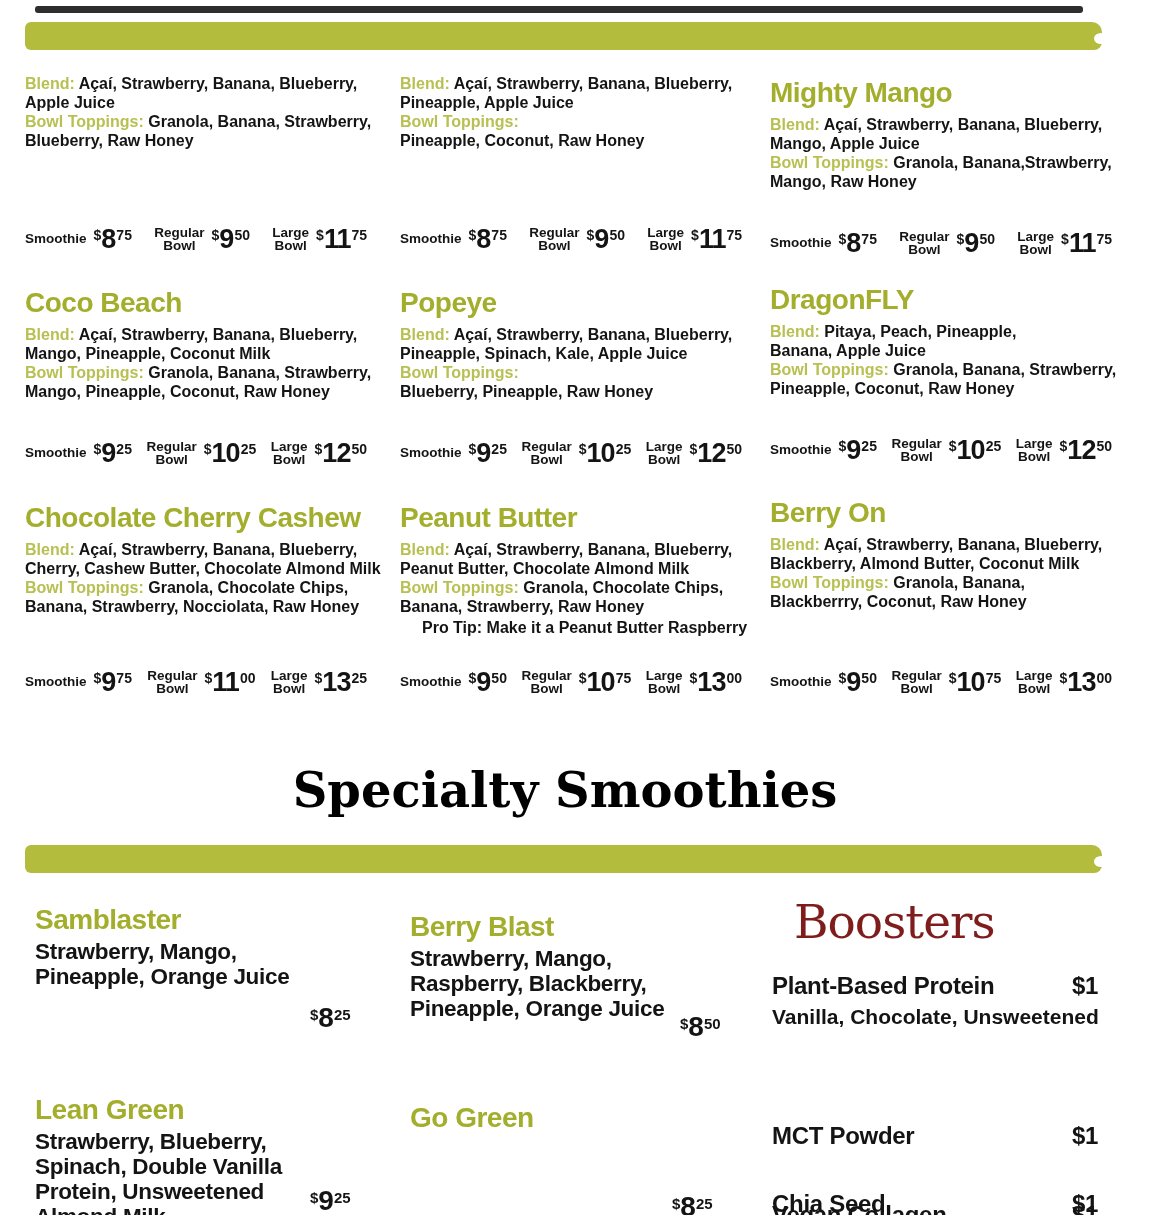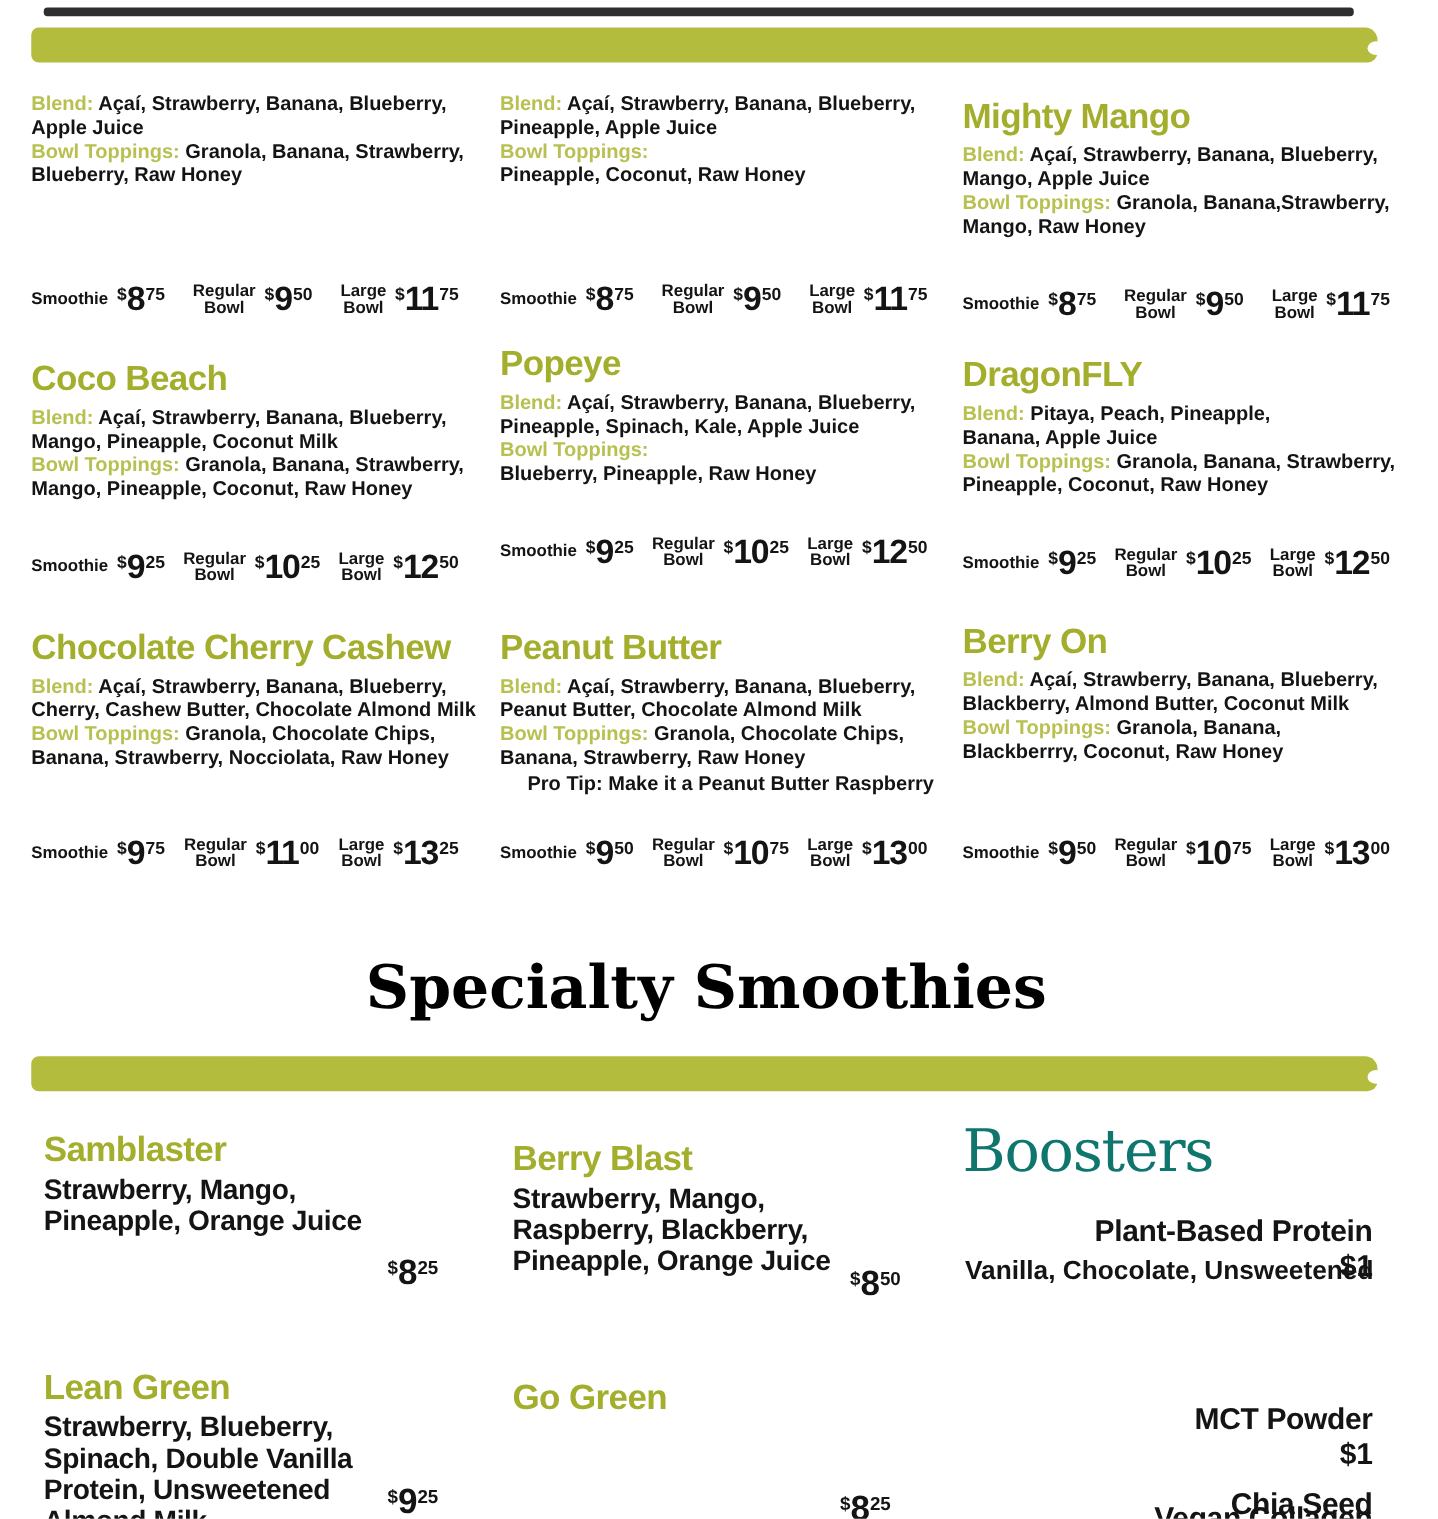--- a/index.html
+++ b/index.html
@@ -39,26 +39,26 @@
 
   .sp { position:absolute; }
   .sp .t { margin-bottom:4px; }
   .sdesc { font-weight:bold; font-size:22.5px; line-height:25px; letter-spacing:-0.3px;
     white-space:pre-line; }
   .sprice { position:absolute; display:flex; align-items:flex-start; font-weight:bold; }
   .sprice .ds { font-size:15px; margin-top:3px; }
   .sprice .dd { font-size:28px; line-height:26px; }
   .sprice .dc { font-size:15px; margin-top:3px; }
 
-  .boost-head { position:absolute; left:770px; top:898px;
-    font-family:"DejaVu Serif", serif; font-size:47px; line-height:48px; color:#0f766e;
+  .boost-head { position:absolute; left:794px; top:898px;
+    font-family:"DejaVu Serif", serif; font-size:47px; line-height:48px; color:#7f1d1d;
     letter-spacing:-1px; }
   .boost-row { position:absolute; left:772px; width:326px; display:flex;
-    justify-content:space-between; align-items:flex-end; font-weight:bold; font-size:24px;
-    letter-spacing:-0.3px;flex-direction:column; }
+    justify-content:space-between; align-items:flex-start; font-weight:bold; font-size:24px;
+    letter-spacing:-0.3px; }
   .boost-sub { position:absolute; left:772px; font-weight:bold; font-size:21px; }
 </style>
 </head>
 <body>
 
 <div class="topstrip"></div>
 <div class="bar bar1"></div>
 
 <div class="cell" style="left:25px;top:74px;height:178px">
   <p class="p"><span class="lab">Blend:</span> <span>Açaí, Strawberry, Banana, Blueberry,
@@ -222,21 +222,21 @@
         </div>
         <div class="price">
           <span class="ds">$</span>
           <span class="dd">12</span>
           <span class="dc">50</span>
         </div>
       </div>
   </div>
 </div>
 
-<div class="cell" style="left:400px;top:276px;height:178px">
+<div class="cell" style="left:400px;top:288px;height:178px">
   <div class="t">Popeye</div>
   <p class="p"><span class="lab">Blend:</span> <span>Açaí, Strawberry, Banana, Blueberry,
 Pineapple, Spinach, Kale, Apple Juice</span></p>
   <p class="p"><span class="lab blk">Bowl Toppings:</span><span>Blueberry, Pineapple, Raw Honey</span></p>
   <div class="prices">
     <div class="pg">
         <div class="plab">
           <span class="blk">Smoothie</span>
           <span class="blk"></span>
         </div>

